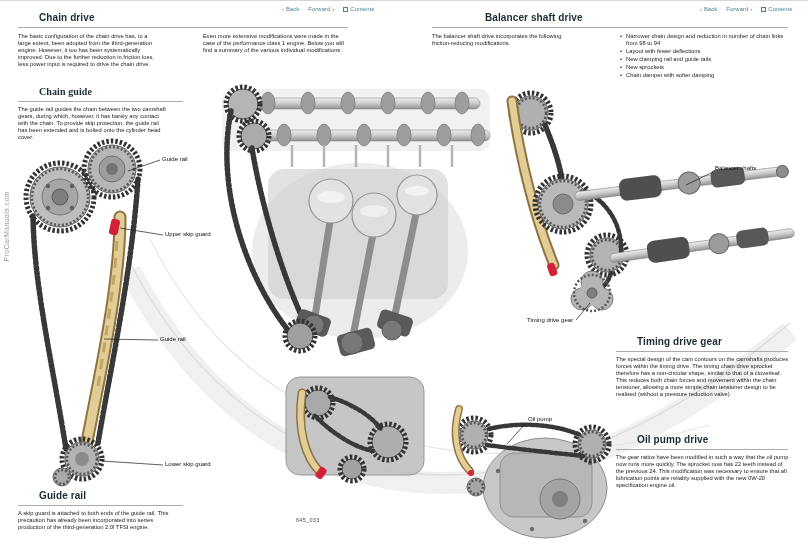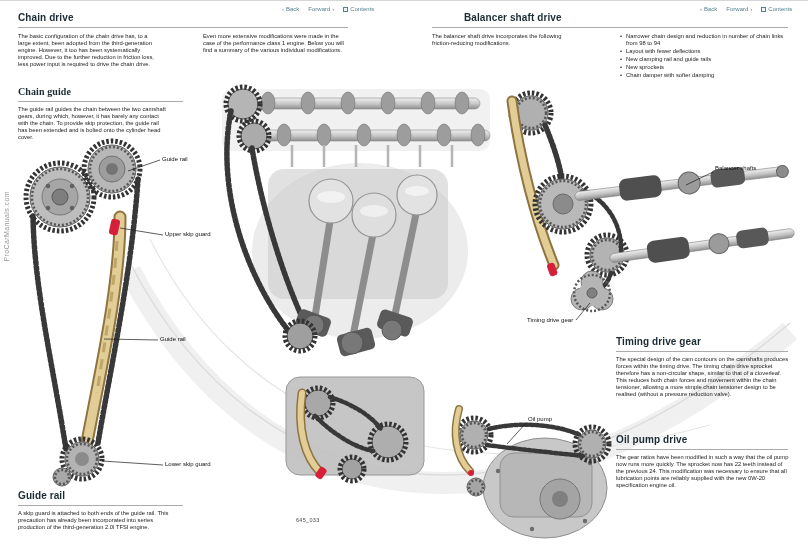--- a/index.html
+++ b/index.html
@@ -1,19 +1,19 @@
 <!DOCTYPE html>
 <html><head>
 <meta charset="utf-8">
 <style>
   * { margin:0; padding:0; box-sizing:border-box; }
   html,body { background:#ffffff; }
   body { font-family:"Liberation Sans", sans-serif; }
   .page { position:relative; width:808px; height:550px; background:#ffffff; overflow:hidden; border-top:1px solid #d6d6d6; }
-  .h1 { position:absolute; font-size:10px; font-weight:700; color:#1c2b33; letter-spacing:.1px; }
+  .h1 { position:absolute; font-size:10px; font-weight:700; color:#1c2b33; letter-spacing:.1px;margin-left:21px; }
   .rule { position:absolute; height:1px; background:#ababab; }
   .txt { position:absolute; font-size:5.8px; line-height:7px; color:#1c1c1c; }
   .lbl { position:absolute; font-size:6px; color:#101010; white-space:nowrap; }
   .cap { position:absolute; font-size:5.5px; color:#4a4a4a; letter-spacing:.3px; }
   .nav { position:absolute; display:flex; gap:9px; font-size:6px; color:#55808f; align-items:center; }
   .nav .navitem { display:flex; align-items:center; gap:2px; cursor:pointer; white-space:nowrap; }
   .contents-icon { display:inline-block; width:5px; height:5px; border:1px solid #55808f; background:#eef4f6; }
   .watermark { position:absolute; left:3px; top:190px; font-size:7px; color:#979797; writing-mode:vertical-rl; transform:rotate(180deg); letter-spacing:.4px; }
   ul.bullets { position:absolute; list-style:none; font-size:5.8px; line-height:7px; color:#1c1c1c; }
   ul.bullets li { position:relative; padding-left:6px; margin-bottom:1px; }

